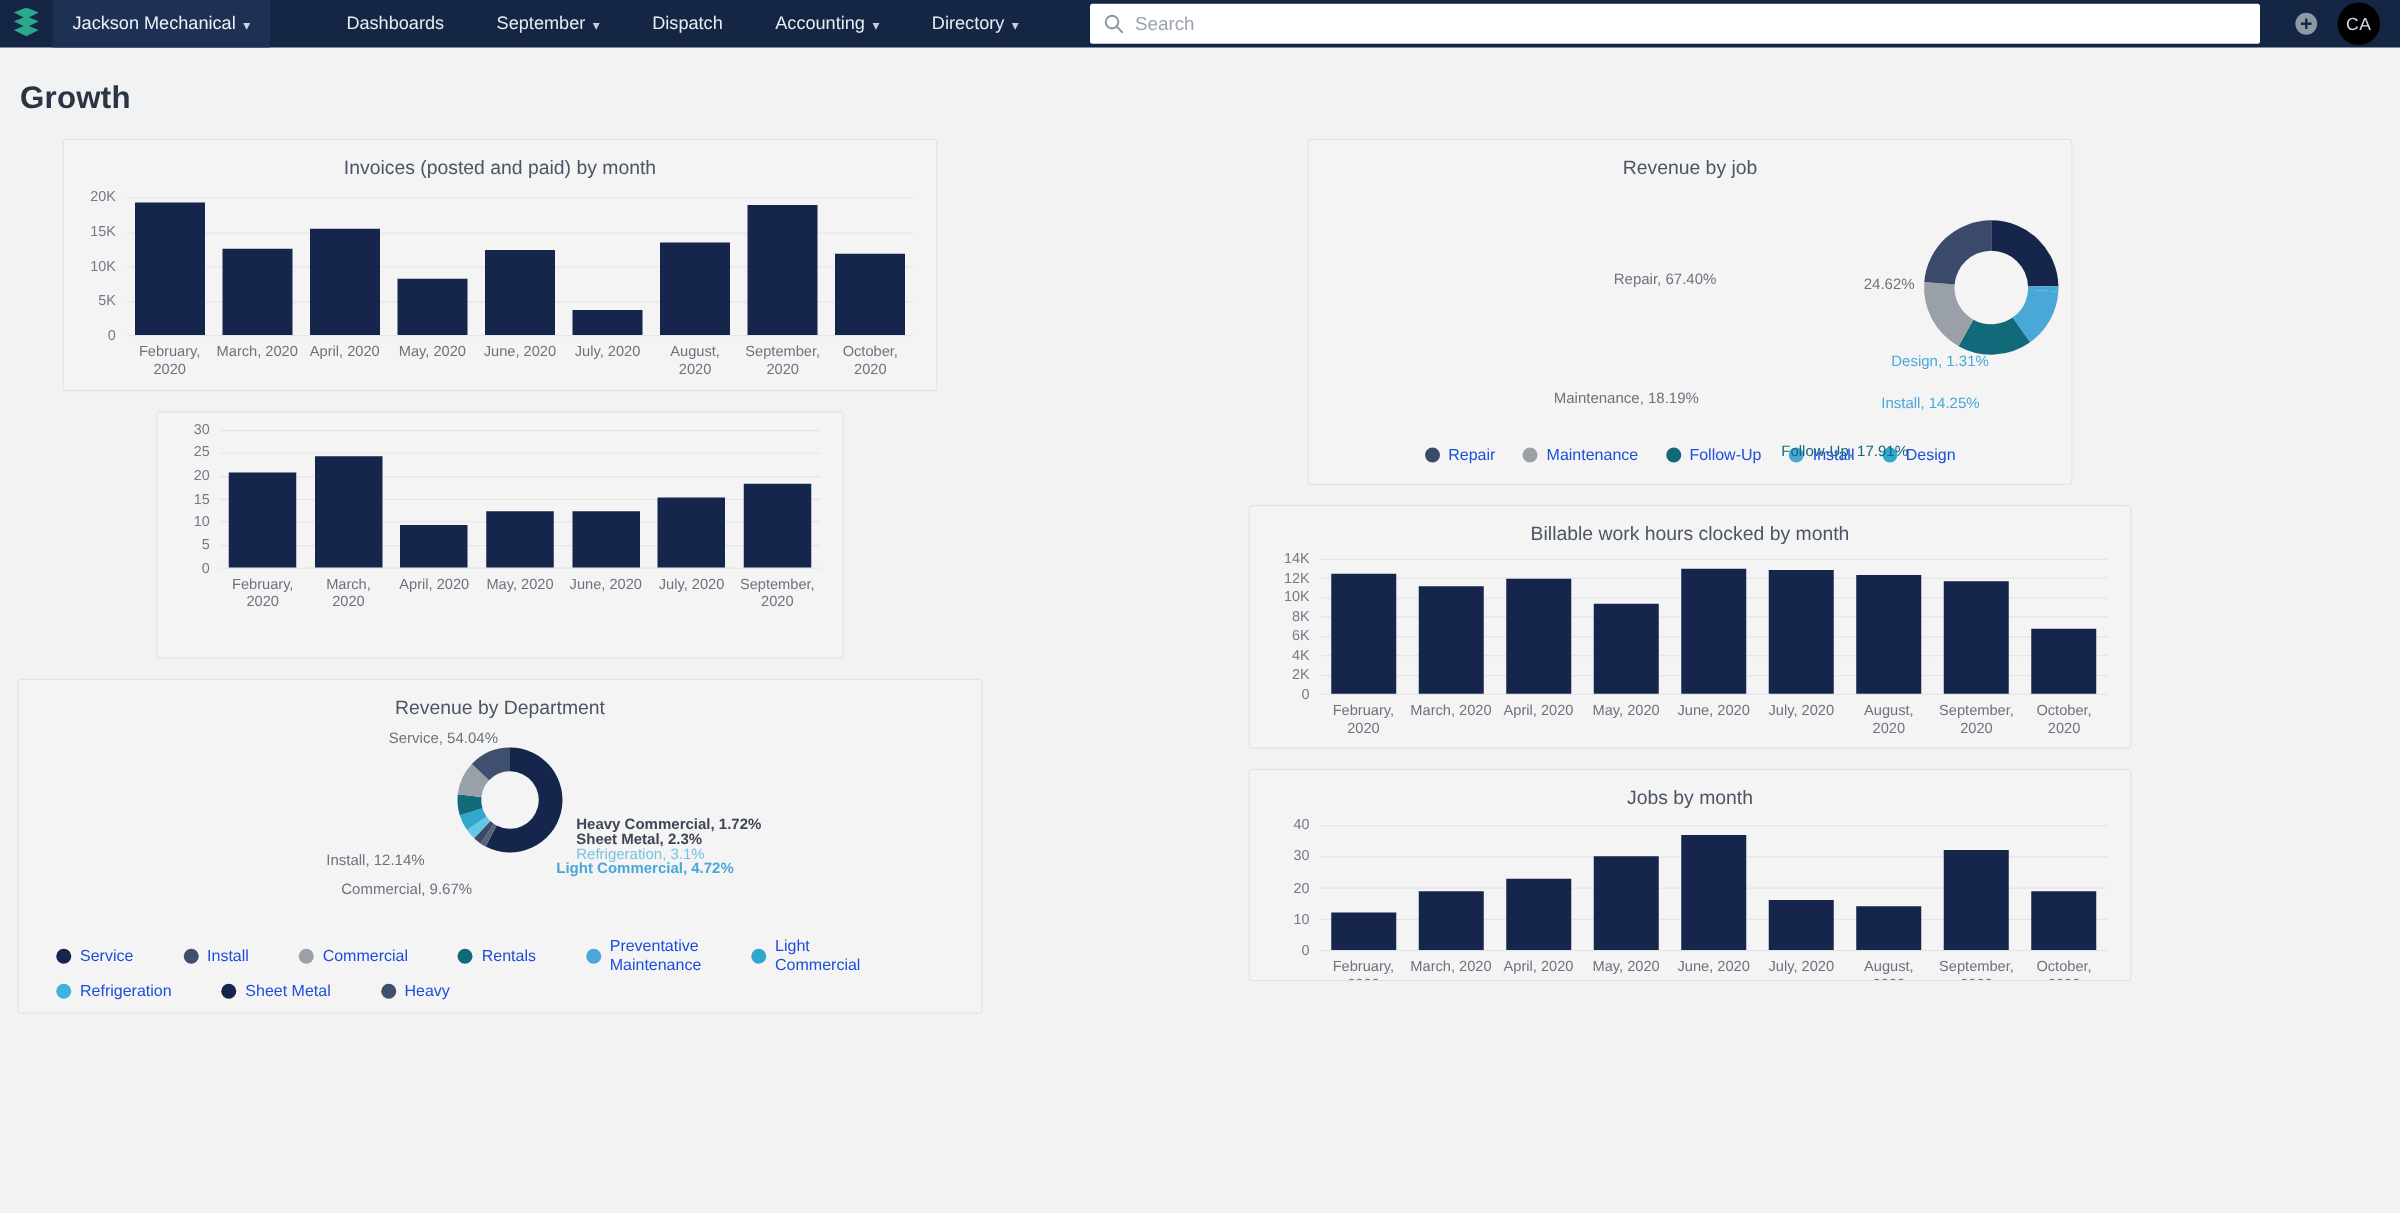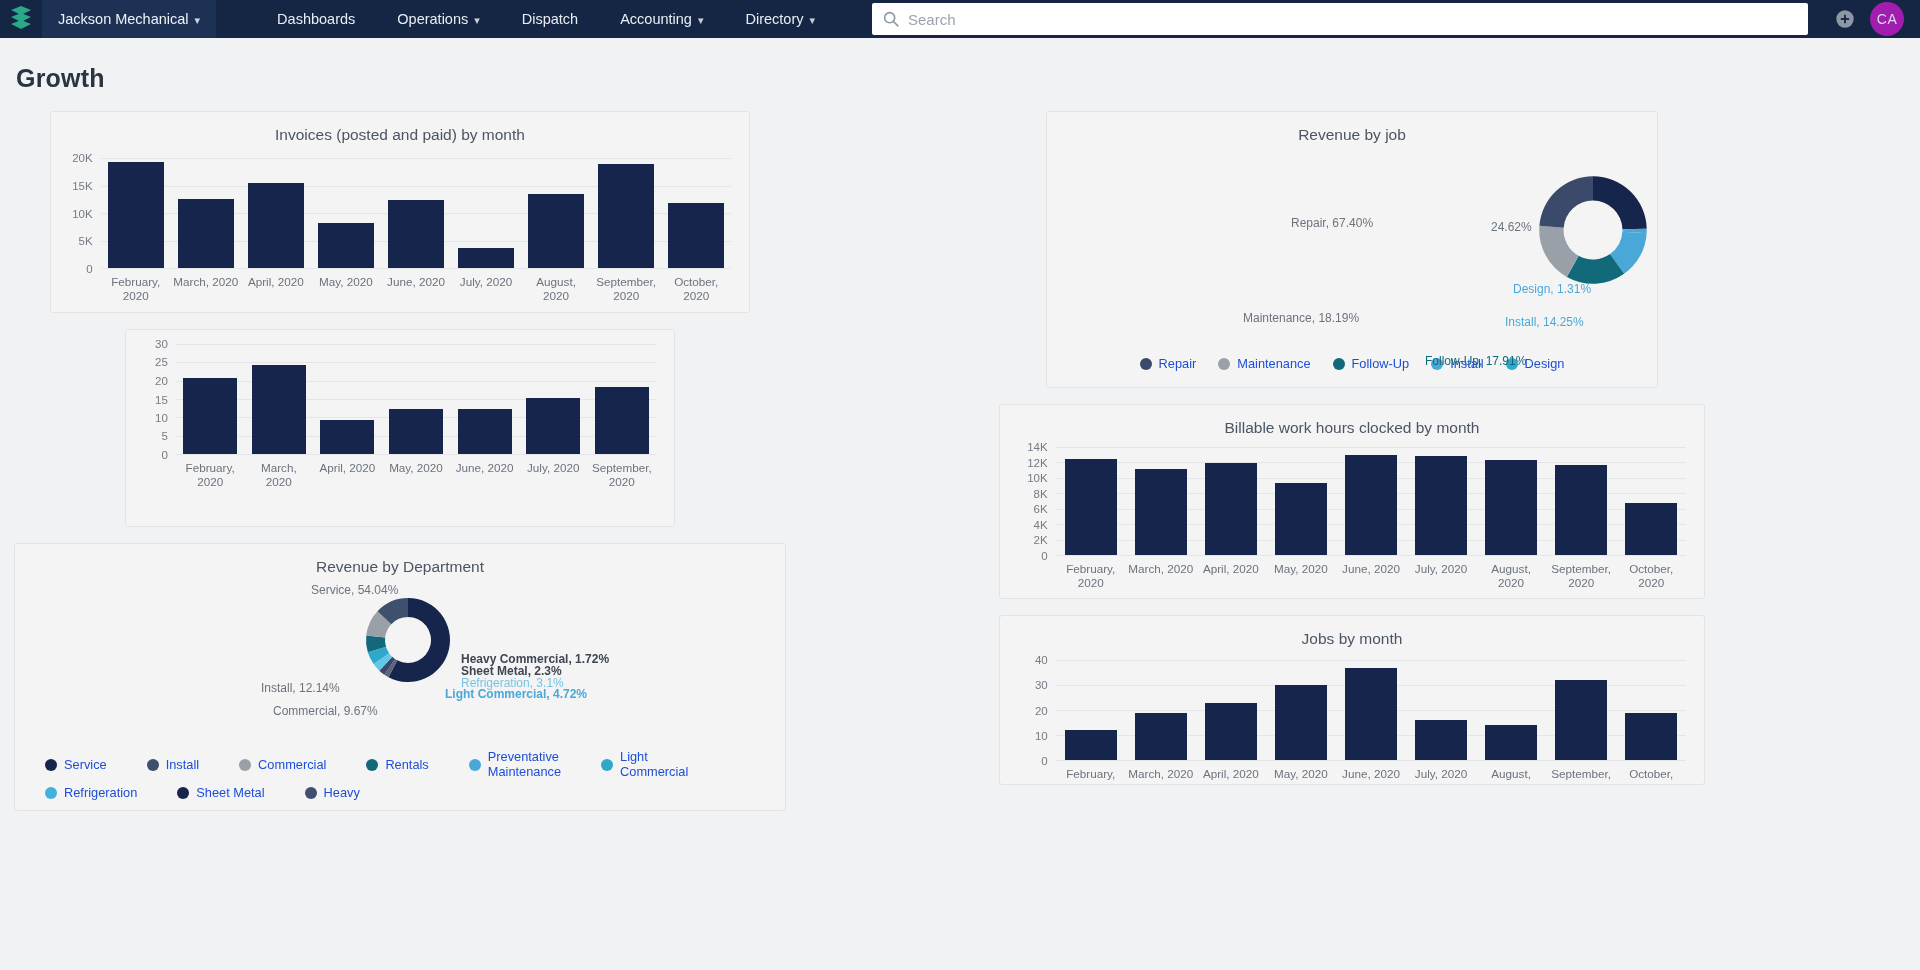--- a/index.html
+++ b/index.html
@@ -43,21 +43,21 @@
   .search-input {
     border: 0; outline: 0; width: 100%; height: 28px;
     font-size: 15px; color: #3b4654; background: transparent;
     font-family: "Liberation Sans", sans-serif;
   }
   .search-input::placeholder { color: #9aa3ae; }
   .nav-right { display: flex; align-items: center; gap: 14px; padding: 0 16px 0 26px; }
   .plus-icon { width: 22px; height: 22px; }
   .avatar {
     width: 34px; height: 34px; border-radius: 50%;
-    background: #a21caf; color: #d7dde6; font-size: 14px;
+    background: #000000; color: #d7dde6; font-size: 14px;
     display: flex; align-items: center; justify-content: center;
     letter-spacing: .5px;
   }
 
   
   .page-title {
     font-size: 25px; color: #2b3442; font-weight: bold;
     padding: 26px 0 0 16px; letter-spacing: .2px;
   }
   .board {
@@ -140,21 +140,21 @@
   <div class="org-pill">
     <span>Jackson Mechanical</span>
     <span class="caret">▾</span>
   </div>
 
   <div class="navlinks">
     <div class="navlink">
       <span>Dashboards</span>
     </div>
     <div class="navlink">
-      <span>Operations</span>
+      <span>September</span>
       <span class="caret">▾</span>
     </div>
     <div class="navlink">
       <span>Dispatch</span>
     </div>
     <div class="navlink">
       <span>Accounting</span>
       <span class="caret">▾</span>
     </div>
     <div class="navlink">

